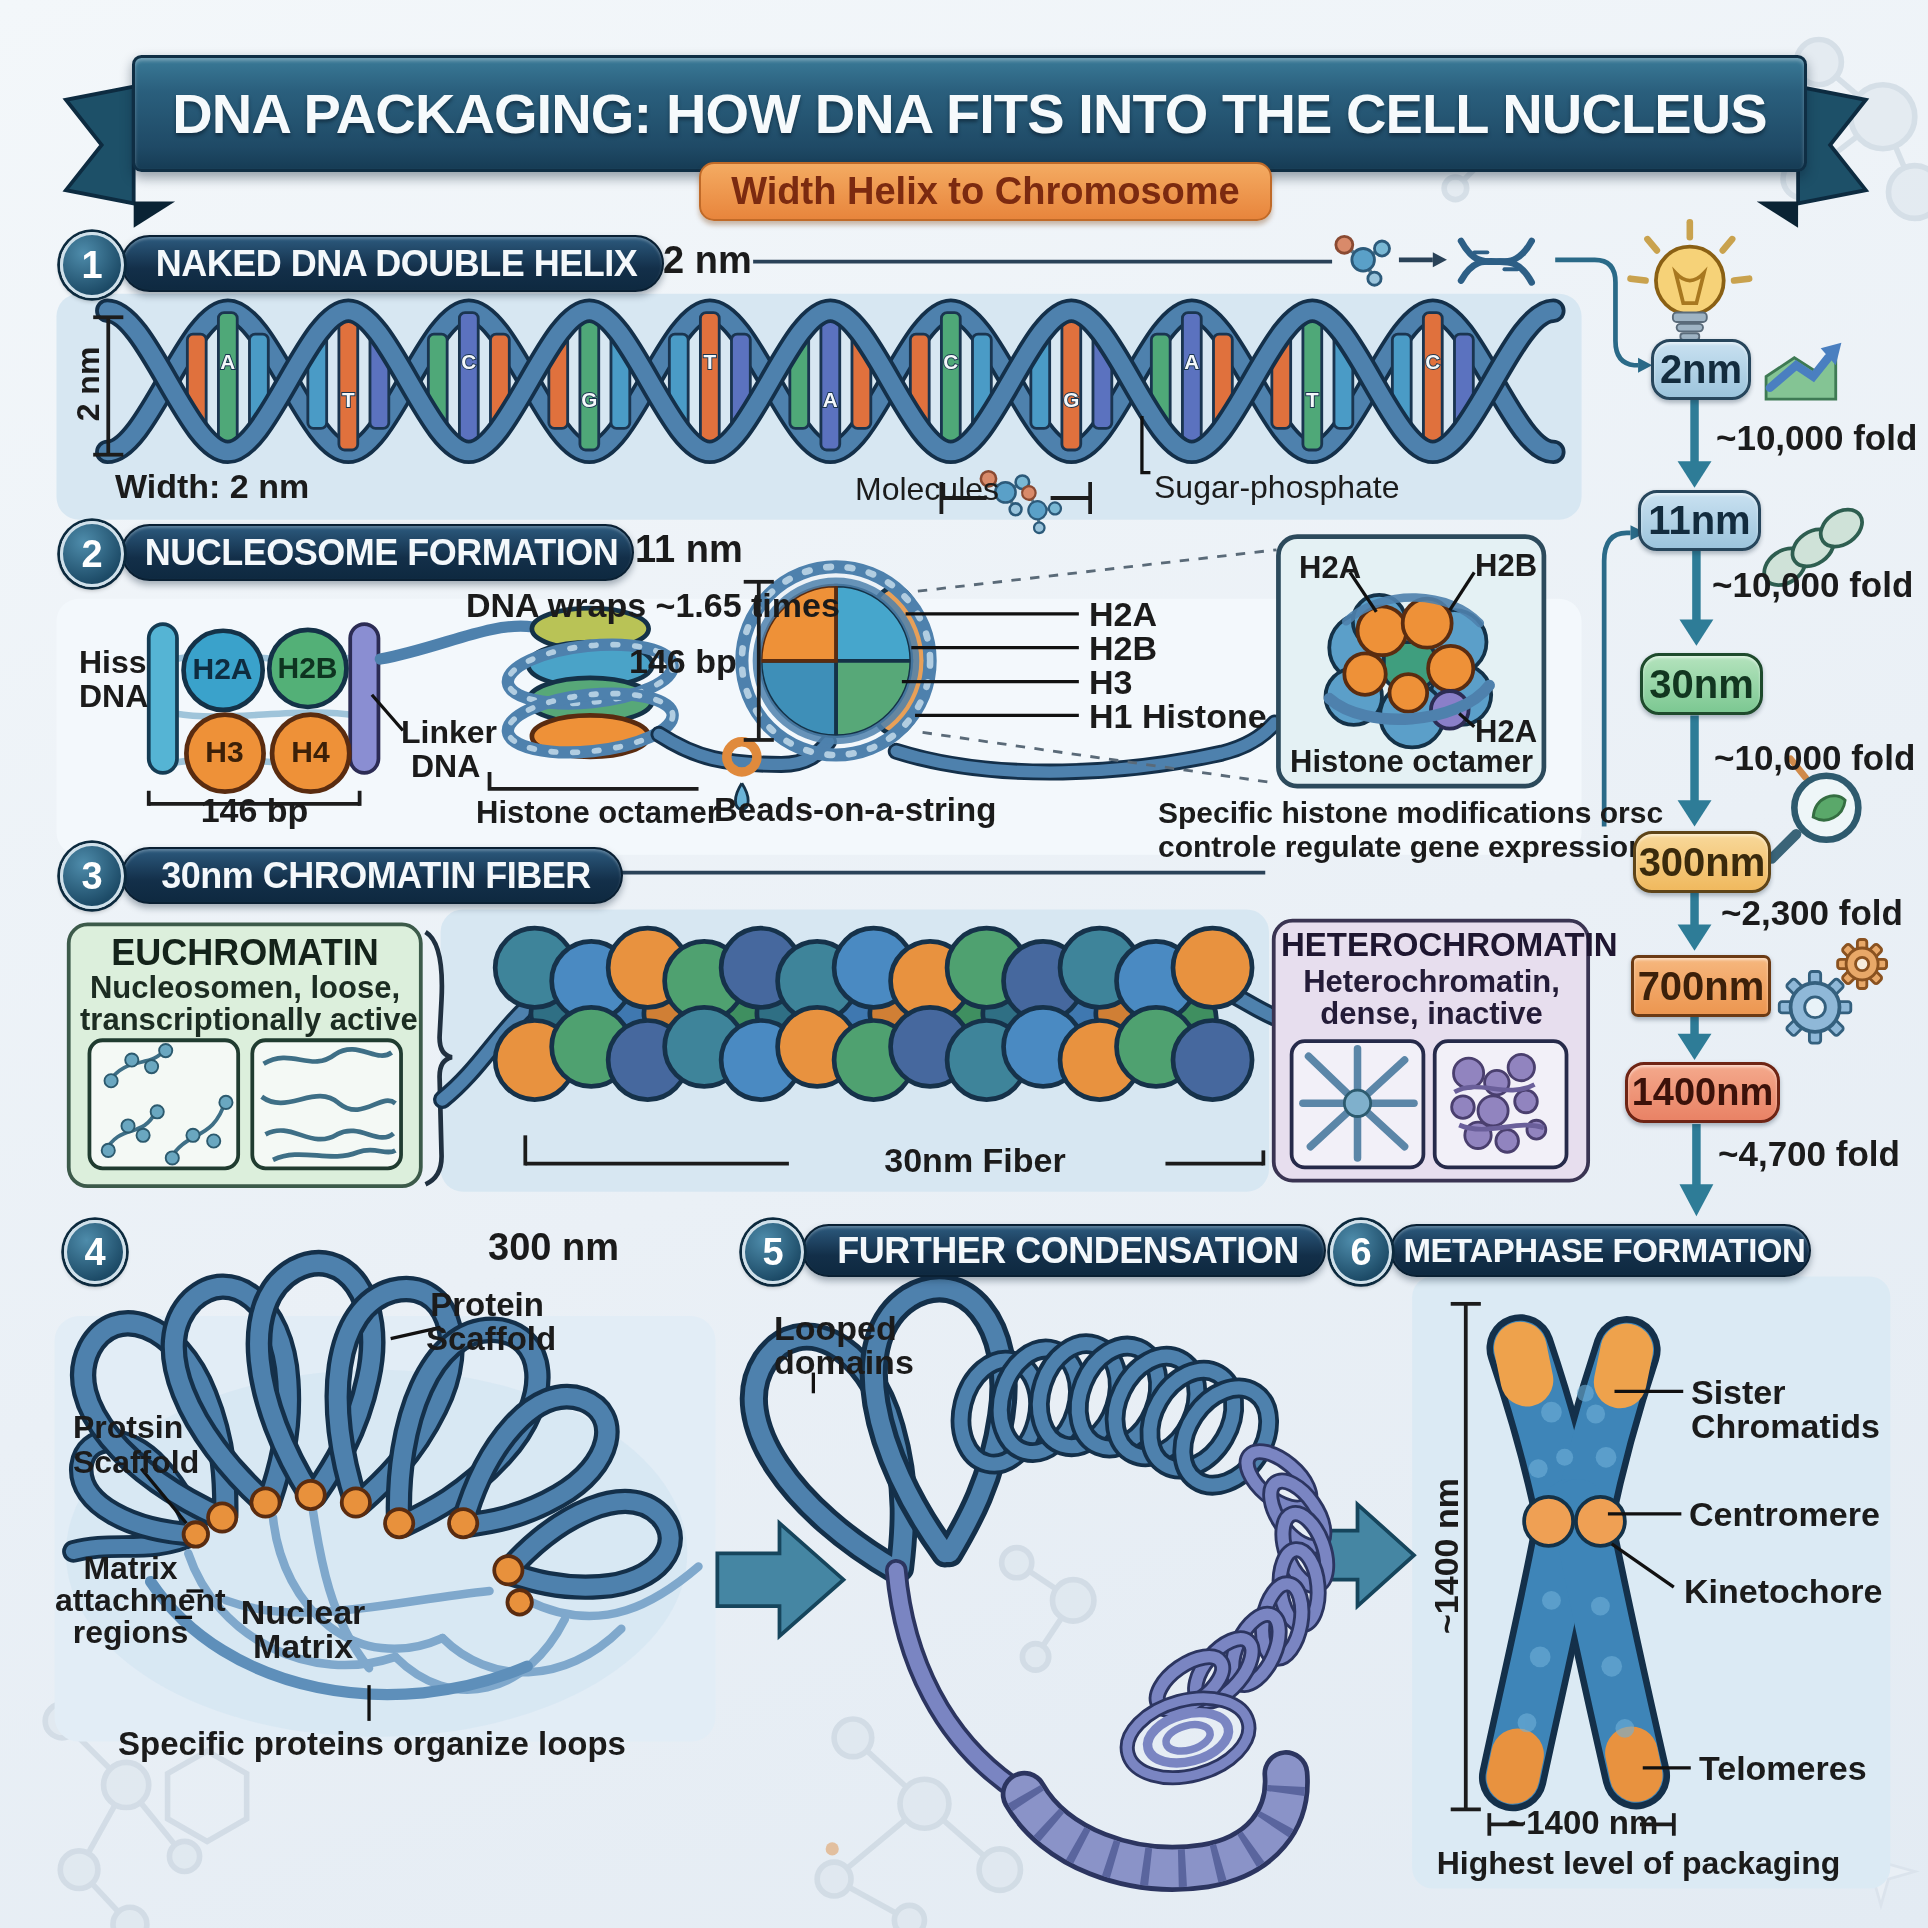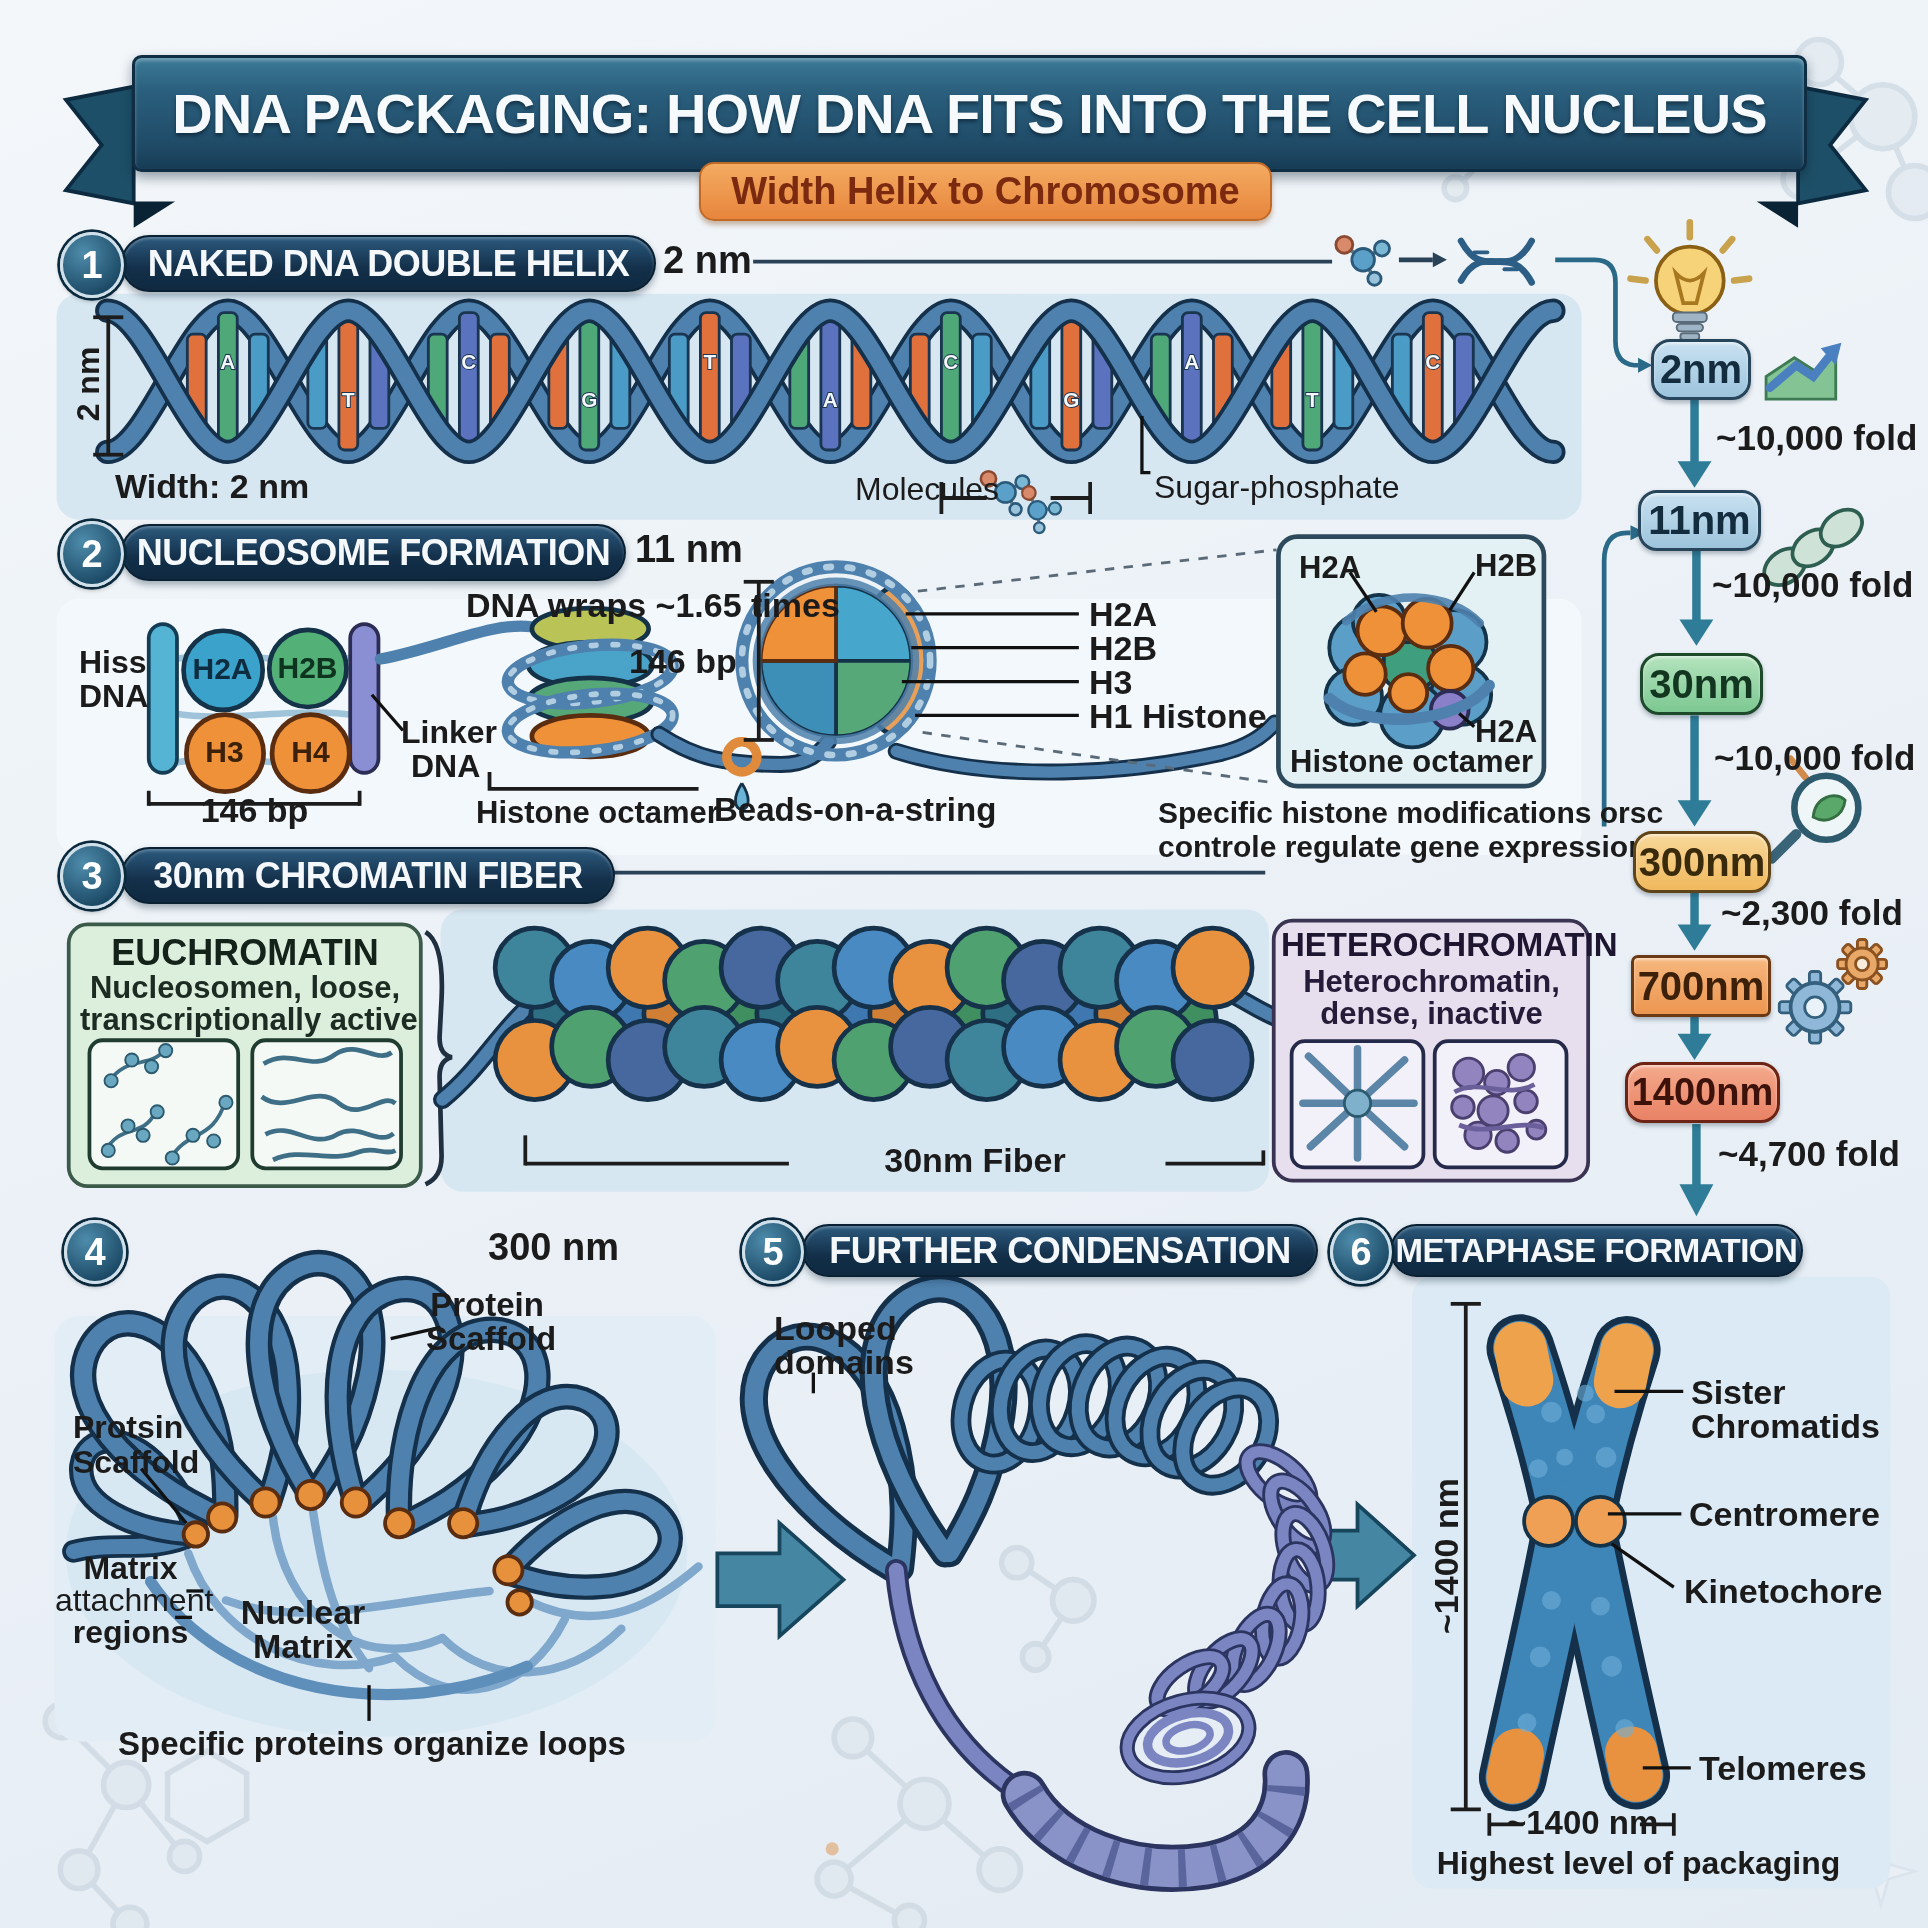--- a/index.html
+++ b/index.html
@@ -17,21 +17,21 @@
           display:flex;align-items:center;justify-content:center;}
   .ribbon-title{font-size:56px;font-weight:bold;color:#f6fafc;letter-spacing:-0.9px;
           text-shadow:0 2.8px 3.8px rgba(8,25,40,.55);}
   .subtitle{position:absolute;left:699px;top:162px;width:569px;height:55px;z-index:3;
           background:linear-gradient(180deg,#f4ab62,#e8853c);border:2.8px solid #c06a28;border-radius:15px;
           box-shadow:0 3.8px 5.6px rgba(120,60,10,.35);display:flex;align-items:center;justify-content:center;
           font-size:38px;font-weight:bold;color:#7b2a10;}
   .pillh{position:absolute;z-index:2;display:flex;align-items:center;justify-content:center;
           background:linear-gradient(180deg,#2c5a7e,#132f49 60%,#0e2940);
           border:2.8px solid #0a2033;border-radius:941px;color:#f4f8fb;font-weight:bold;letter-spacing:-0.5px;
-          box-shadow:0 3.8px 7.5px rgba(10,30,50,.35), inset 0 1.9px 2.8px rgba(255,255,255,.25);}
+          box-shadow:0 3.8px 7.5px rgba(10,30,50,.35), inset 0 1.9px 2.8px rgba(255,255,255,.25);padding-left:8px;}
   .numc{position:absolute;z-index:3;display:flex;align-items:center;justify-content:center;
           background:radial-gradient(circle at 35% 30%,#4e8cab,#1c4a66 75%);
           border:3.8px solid #cfe0ea;box-shadow:0 0 0 2.8px #0c2a3e,0 2.8px 5.6px rgba(0,0,0,.3);
           border-radius:50%;color:#fff;font-weight:bold;}
   .spill{position:absolute;z-index:2;display:flex;align-items:center;justify-content:center;
           border-radius:19px;font-weight:bold;
           box-shadow:0 2.8px 4.7px rgba(20,40,60,.3), inset 0 1.9px 2.8px rgba(255,255,255,.55);}
   .p-blue{background:linear-gradient(180deg,#c9e1f1,#9cc4dc);border:3.8px solid #27465c;color:#132c3e;}
   .p-green{background:linear-gradient(180deg,#b4e3bd,#7cc892);border:3.8px solid #1e4a2c;color:#123620;}
   .p-yellow{background:linear-gradient(180deg,#f8d89a,#f0b95e);border:3.8px solid #5e4418;color:#3a2a0c;}
@@ -665,21 +665,21 @@
 <div class="t ctr" style="left:1281px;top:966px;width:301px;font-size:31px;font-weight:600;color:#241c38;">Heterochromatin,</div>
 <div class="t ctr" style="left:1281px;top:998px;width:301px;font-size:31px;font-weight:600;color:#241c38;">dense, inactive</div>
 
 <div class="numc" style="left:64px;top:1220px;width:56px;height:58px;font-size:38px;">4</div>
 <div class="t" style="left:488px;top:1228px;font-size:38px;font-weight:600;">300 nm</div>
 <div class="t ctr" style="left:426px;top:1288px;width:122px;font-size:33px;font-weight:600;">Protein</div>
 <div class="t ctr" style="left:426px;top:1322px;width:122px;font-size:33px;font-weight:600;">Scaffold</div>
 <div class="t" style="left:73px;top:1411px;font-size:32px;font-weight:600;">Protsin</div>
 <div class="t" style="left:73px;top:1446px;font-size:32px;font-weight:600;">Scaffold</div>
 <div class="t ctr" style="left:55px;top:1552px;width:151px;font-size:32px;font-weight:600;">Matrix</div>
-<div class="t ctr" style="left:55px;top:1584px;width:151px;font-size:32px;font-weight:400;">attachment</div>
+<div class="t ctr" style="left:55px;top:1584px;width:151px;font-size:32px;font-weight:700;">attachment</div>
 <div class="t ctr" style="left:55px;top:1616px;width:151px;font-size:32px;font-weight:600;">regions</div>
 <div class="t ctr" style="left:237px;top:1595px;width:132px;font-size:34px;font-weight:600;">Nuclear</div>
 <div class="t ctr" style="left:237px;top:1629px;width:132px;font-size:34px;font-weight:600;">Matrix</div>
 <div class="t ctr" style="left:118px;top:1727px;width:508px;font-size:33px;font-weight:600;">Specific proteins organize loops</div>
 
 <div class="numc" style="left:742px;top:1220px;width:56px;height:58px;font-size:38px;">5</div>
 <div class="pillh" style="left:802px;top:1224px;width:512px;height:49px;font-size:36px;">FURTHER CONDENSATION</div>
 <div class="t" style="left:774px;top:1311px;font-size:34px;font-weight:600;">Looped</div>
 <div class="t" style="left:774px;top:1345px;font-size:34px;font-weight:600;">domains</div>
 

